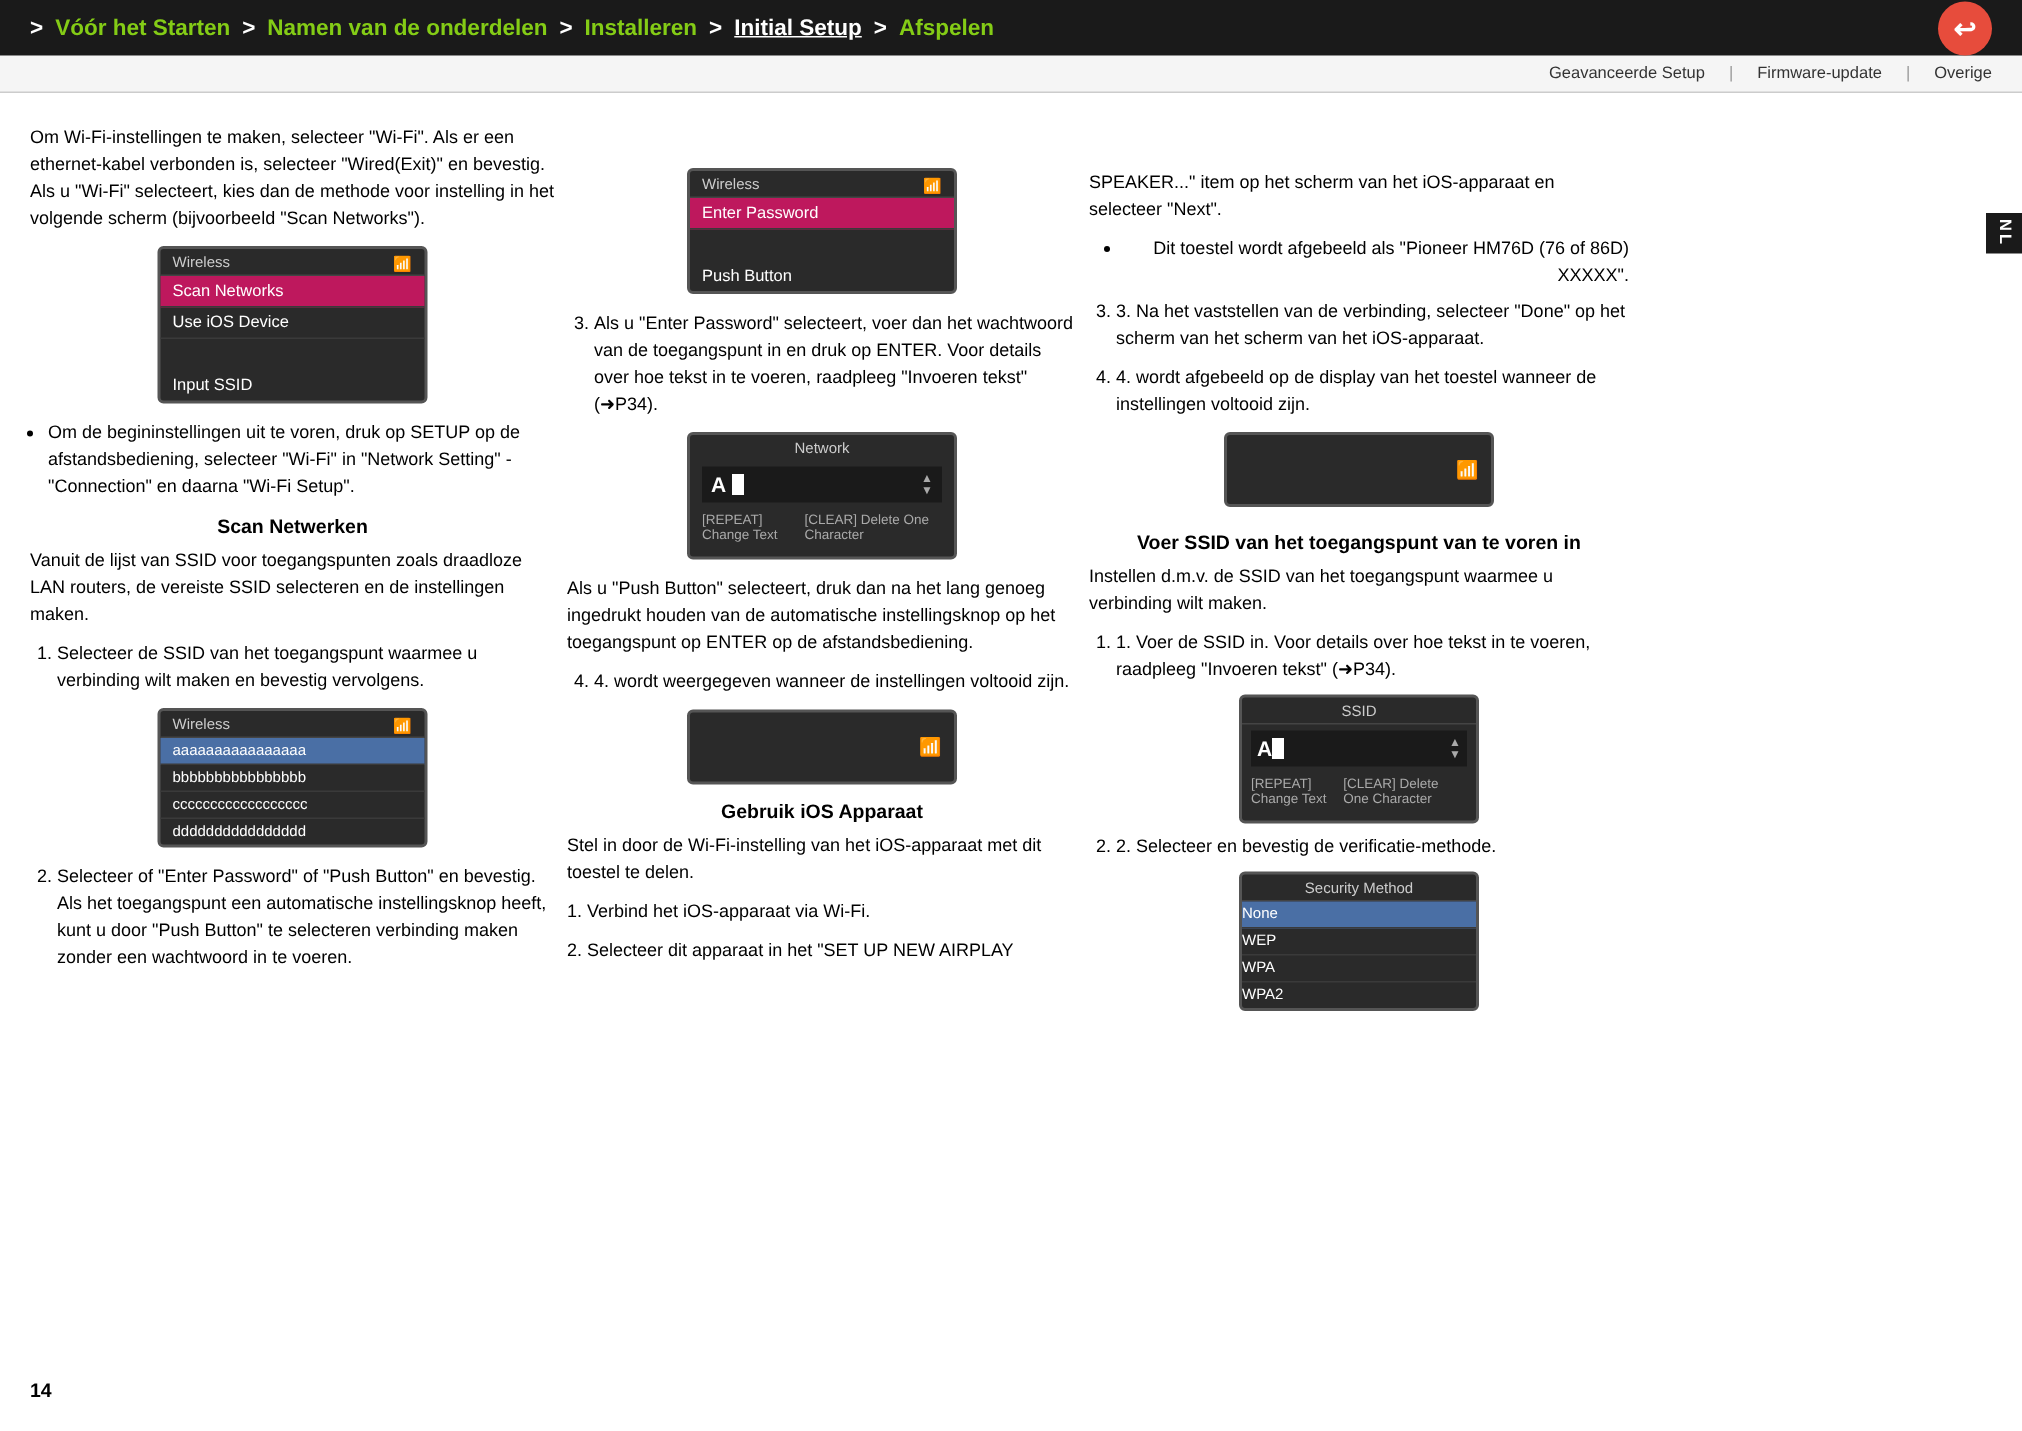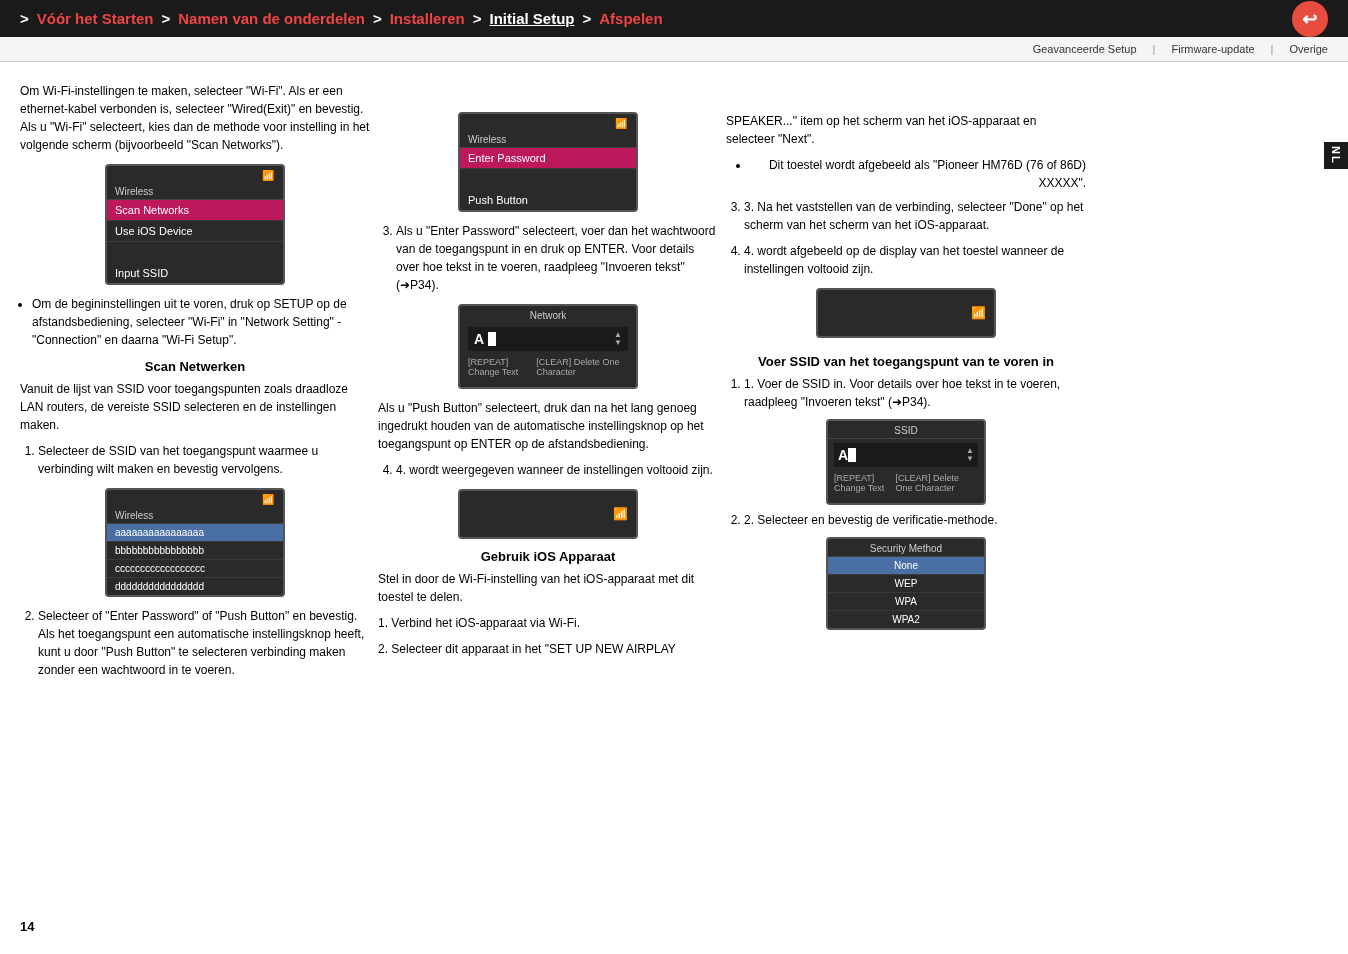--- a/index.html
+++ b/index.html
@@ -14,21 +14,21 @@
 
     
     .top-nav {
       background: #1a1a1a;
       display: flex;
       align-items: center;
       padding: 10px 20px;
       position: relative;
     }
     .top-nav .nav-item {
-      color: #ef4444;
+      color: #84cc16;
       font-size: 15px;
       font-weight: bold;
       margin-right: 8px;
     }
     .top-nav .nav-separator {
       color: #fff;
       font-size: 15px;
       font-weight: bold;
       margin-right: 8px;
     }
@@ -154,21 +154,21 @@
     .device-screen .wifi-icon {
       position: absolute;
       top: 4px;
       right: 8px;
       color: #aaa;
       font-size: 10px;
     }
     .device-screen .screen-label {
       color: #ccc;
       font-size: 10px;
-      padding: 20px 8px 2px 8px;
+      padding: 4px 8px 2px 8px;
       border-bottom: 1px solid #444;
     }
     .device-screen .screen-item {
       color: #fff;
       font-size: 11px;
       padding: 4px 8px;
       border-bottom: 1px solid #3a3a3a;
     }
     .device-screen .screen-item.selected {
       background: #be185d;
@@ -306,23 +306,22 @@
       display: flex;
       justify-content: space-between;
     }
     .device-screen-narrow .footer-row span {
       color: #aaa;
       font-size: 9px;
     }
     .device-screen-narrow .screen-item {
       color: #fff;
       font-size: 10px;
-      padding: 3px 14px;
+      padding: 3px 0;
       border-bottom: 1px solid #3a3a3a;
-      text-align: center;
     }
     .device-screen-narrow .screen-item.selected {
       background: #4a6fa5;
     }
     .device-screen-narrow .screen-item:last-child {
       border-bottom: none;
     }
     .sub-bullet {
       list-style: disc;
       margin-left: 24px;
@@ -459,20 +458,21 @@
 
     <ol start="4">
       <li>4.  wordt afgebeeld op de display van het toestel wanneer de instellingen voltooid zijn.</li>
     </ol>
 
     <div class="device-screen-dark" style="margin-bottom:16px;">
       <span class="wifi-icon-dark">📶</span>
     </div>
 
     <h3>Voer SSID van het toegangspunt van te voren in</h3>
+    <p>Instellen d.m.v. de SSID van het toegangspunt waarmee u verbinding wilt maken.</p>
     <ol>
       <li>1. Voer de SSID in. Voor details over hoe tekst in te voeren, raadpleeg "Invoeren tekst" (➜P34).</li>
     </ol>
 
     <div class="device-screen-narrow" style="padding-bottom:6px;">
       <div class="screen-label">SSID</div>
       <div class="password-input-area">
         <span style="color:#fff;font-size:14px;font-weight:bold;">A</span>
         <div class="cursor-block"></div>
         <div class="arrows">

